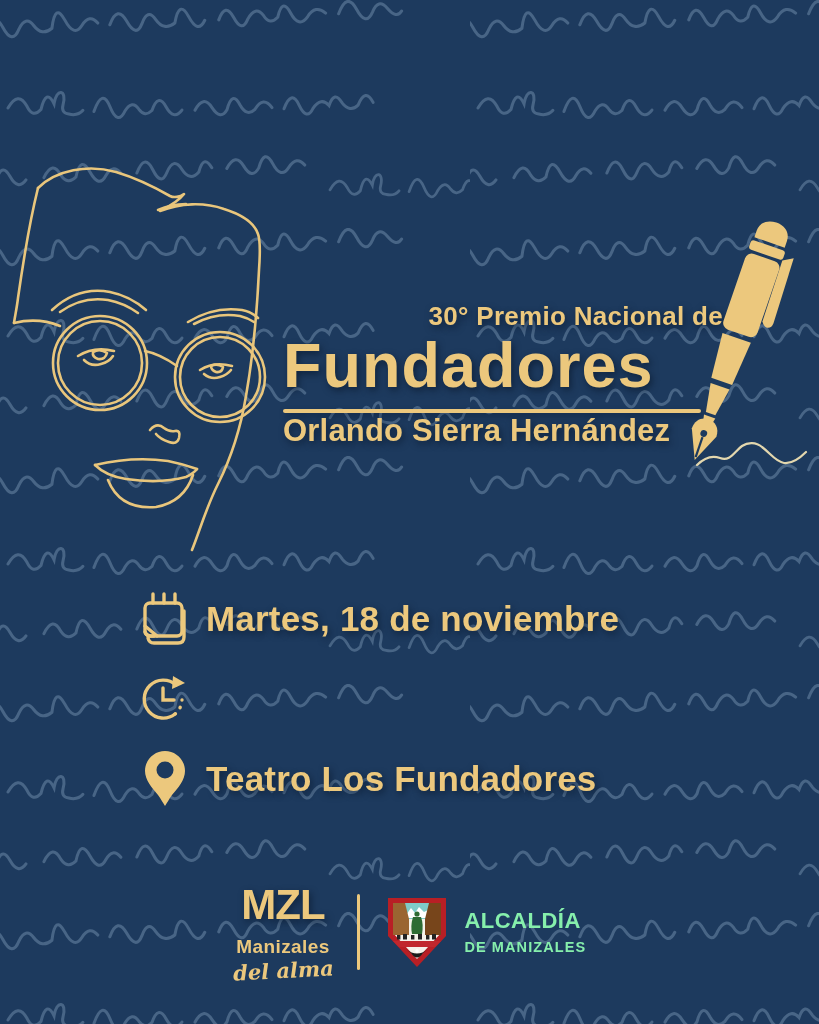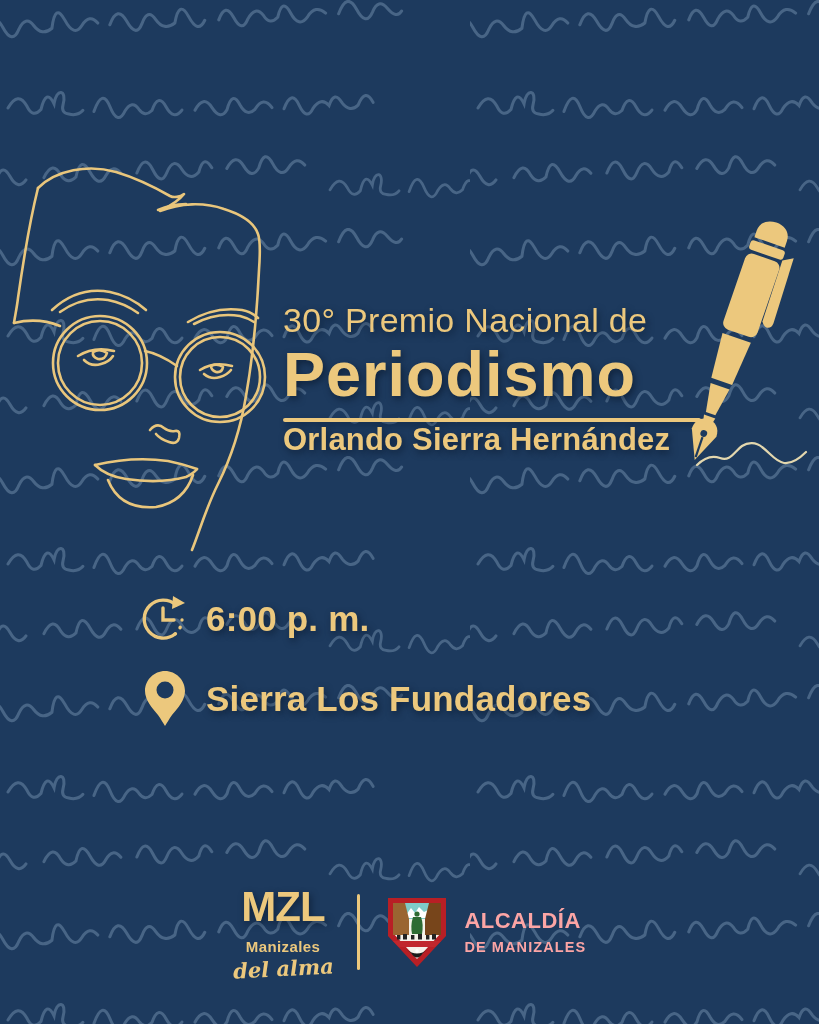--- a/index.html
+++ b/index.html
@@ -9,41 +9,41 @@
     font-family:"Liberation Sans", sans-serif;
     color:#ecc87d;
   }
   .abs{position:absolute;}
   svg{display:block;}
   .bg-script{position:absolute; inset:0;}
   .shadowed{text-shadow:2px 3px 7px rgba(6,16,32,.55);}
 
   
   .title-block{position:absolute; left:283px; top:303px; width:440px;}
-  .title-line1{font-size:34px; font-weight:400; letter-spacing:.3px; line-height:1.05;}
+  .title-line1{font-size:26px; font-weight:700; letter-spacing:.3px; line-height:1.05;text-align:right;}
   .title-line2{font-size:63px; font-weight:800; letter-spacing:1px; line-height:1.0; margin-top:4px;}
   .subtitle-rule{width:418px; height:4px; background:#ecc87d; border-radius:2px; margin-top:12px; box-shadow:2px 3px 6px rgba(6,16,32,.4);}
   .subtitle{font-size:31px; font-weight:800; letter-spacing:.2px; }
 
   
   .details{position:absolute; left:138px; top:589px;}
   .detail-row{display:flex; align-items:center; margin-bottom:20px;}
   .detail-icon{width:54px; height:60px; flex:none; display:flex; align-items:center; justify-content:center;}
   .detail-label{font-size:35px; font-weight:800; margin-left:14px; letter-spacing:.2px;}
 
   
   .footer{position:absolute; left:0; top:882px; width:819px; height:100px;
           display:flex; align-items:center; justify-content:center;}
   .mzl-block{text-align:center; line-height:1;}
   .mzl-acronym{font-size:42px; font-weight:800; letter-spacing:-1px;}
-  .mzl-city{font-size:15px; font-weight:800; letter-spacing:.4px; margin-top:11px;}
+  .mzl-city{font-size:19px; font-weight:800; letter-spacing:.4px; margin-top:11px;}
   .mzl-tagline{font-family:"DejaVu Serif", serif; font-style:italic; font-size:21px; font-weight:700; margin-top:4px; transform:rotate(-3deg);}
   .footer-divider{width:3px; height:76px; background:#ecc87d; border-radius:2px; margin:0 24px;}
   .crest{width:66px; height:76px;}
-  .alcaldia-block{margin-left:14px; line-height:1.05; text-align:left; color:#fca5a5;}
+  .alcaldia-block{margin-left:14px; line-height:1.05; text-align:left; color:#86efac;}
   .alcaldia-line1{font-size:22px; font-weight:800; letter-spacing:.5px;}
   .alcaldia-line2{font-size:14.5px; font-weight:800; letter-spacing:1.1px; margin-top:8px;}
 </style>
 </head>
 <body>
 
 <div class="poster">
 
   <svg class="bg-script" width="819" height="1024" viewBox="0 0 819 1024">
     <defs>
@@ -85,21 +85,21 @@
       <path d="M203 206 Q209 203 215 207 Q214 213 208 212 Q203 210 203 206"></path>
       <path d="M142 270 Q149 262 156 268 Q161 272 167 271 Q173 270 171 278 Q169 285 161 282 Q152 279 148 274"></path>
       <path d="M87 305 Q125 296 160 301 Q175 304 189 309"></path>
       <path d="M87 305 Q98 316 118 319 Q152 324 178 317 Q186 313 189 309"></path>
       <path d="M100 320 Q112 350 148 347 Q176 342 185 315"></path>
     </g>
   </svg>
 
   <div class="title-block">
     <div class="title-line1 shadowed">30° Premio Nacional de</div>
-    <div class="title-line2 shadowed">Periodismo</div>
+    <div class="title-line2 shadowed">Fundadores</div>
     <div class="subtitle-rule"></div>
     <div class="subtitle shadowed">Orlando Sierra Hernández</div>
   </div>
 
   <svg class="abs" style="left:642px; top:212px;" width="177" height="262" viewBox="0 0 177 262">
     <g transform="rotate(19 95 125)" fill="#ecc87d" stroke="none">
       <path d="M95 4 C105 4 111 10 111 18 L111 25 L79 25 L79 18 C79 10 85 4 95 4 Z"></path>
       <rect x="77" y="28" width="36" height="10" rx="3"></rect>
       <rect x="77" y="41" width="36" height="80" rx="7"></rect>
       <path d="M113 38 L123 32 L125 100 C125 107 118 109 114 102 Z"></path>
@@ -108,43 +108,55 @@
       <path d="M89 209 L101 209 L99 218 L91 218 Z"></path>
       <path d="M95 255 L82 226 C82 217 88 212 95 212 C102 212 108 217 108 226 Z"></path>
       <circle cx="95" cy="227" r="3.4" fill="#1d3a5e"></circle>
       <path d="M95 252 L95 231" stroke="#1d3a5e" stroke-width="2.2"></path>
     </g>
     <path d="M55 253 C62 246 70 243 78 246 C88 250 92 240 100 234 C106 230 114 230 120 235 C128 241 134 250 142 251 C150 252 158 246 164 240" fill="none" stroke="#e3d7ae" stroke-width="2.2" stroke-linecap="round"></path>
   </svg>
 
   <div class="details">
 
+    <div class="detail-row">
+      <div class="detail-icon">
+        <svg width="54" height="56" viewBox="0 0 54 56">
+          <g fill="none" stroke="#ecc87d" stroke-width="3.4" stroke-linecap="round" stroke-linejoin="round">
+            <path d="M46 20 L46 46 Q46 52 40 52 L16 52 Q11 52 10 47"></path>
+            <rect x="7" y="12" width="37" height="33" rx="5"></rect>
+            <path d="M15 12 L15 3 M26 12 L26 3 M37 12 L37 3"></path>
+            <path d="M7 35 L19 45 M7 41 Q9 46 16 45"></path>
+          </g>
+        </svg>
+      </div>
+      <div class="detail-label shadowed">Martes, 18 de noviembre</div>
+    </div>
 
     <div class="detail-row">
       <div class="detail-icon">
         <svg width="52" height="52" viewBox="0 0 52 52">
           <g fill="none" stroke="#ecc87d" stroke-width="3.4" stroke-linecap="round">
             <path d="M37 12 A19 19 0 1 0 36 41"></path>
             <path d="M36 41 A19 19 0 0 0 43 27" stroke-dasharray="0.5 7.5"></path>
             <path d="M24 15 L24 27 L35 27"></path>
           </g>
           <path d="M34 3 L46 10 L33 16 Z" fill="#ecc87d"></path>
         </svg>
       </div>
-      <div class="detail-label shadowed">6:00 p. m.</div>
     </div>
 
     <div class="detail-row">
       <div class="detail-icon">
         <svg width="46" height="60" viewBox="0 0 46 60">
           <path d="M23 2 C12 2 3 11 3 22 C3 31 10 39 16 46 C19 50 21 54 23 57 C25 54 27 50 30 46 C36 39 43 31 43 22 C43 11 34 2 23 2 Z" fill="#ecc87d"></path>
           <circle cx="23" cy="21" r="8.5" fill="#1d3a5e"></circle>
         </svg>
       </div>
-      <div class="detail-label shadowed">Sierra Los Fundadores</div>
+      <div class="detail-label shadowed">Teatro Los Fundadores</div>
     </div>
 
   </div>
 
   <div class="footer">
 
     <div class="mzl-block">
       <div class="mzl-acronym shadowed">MZL</div>
       <div class="mzl-city">Manizales</div>
       <div class="mzl-tagline">del alma</div>

